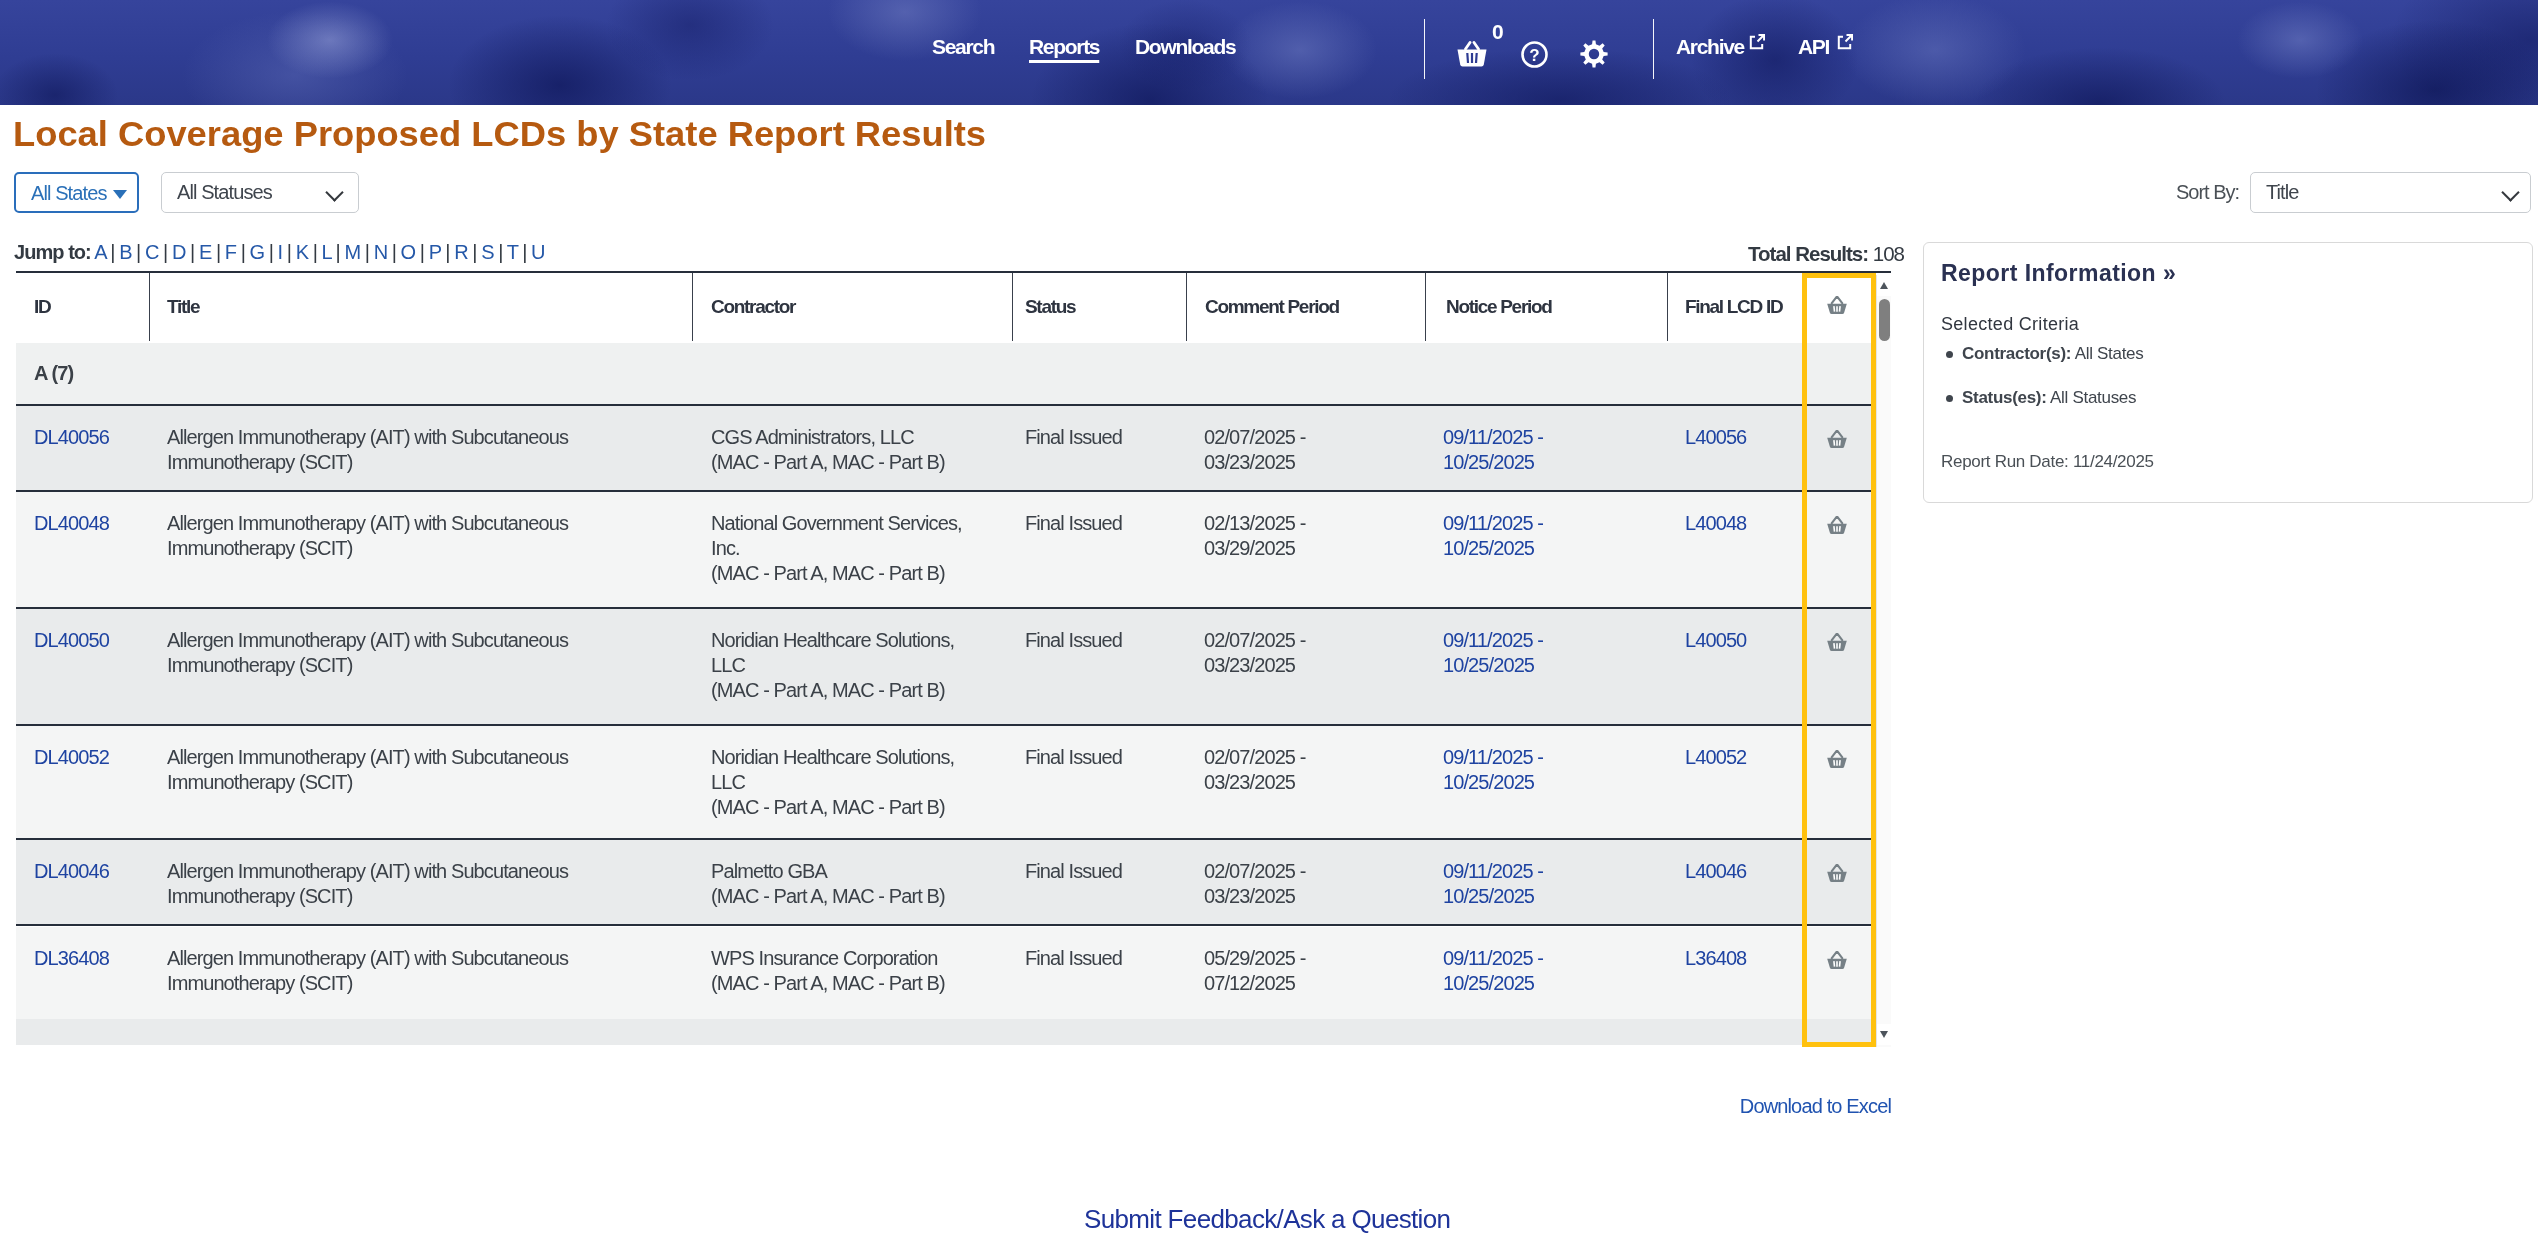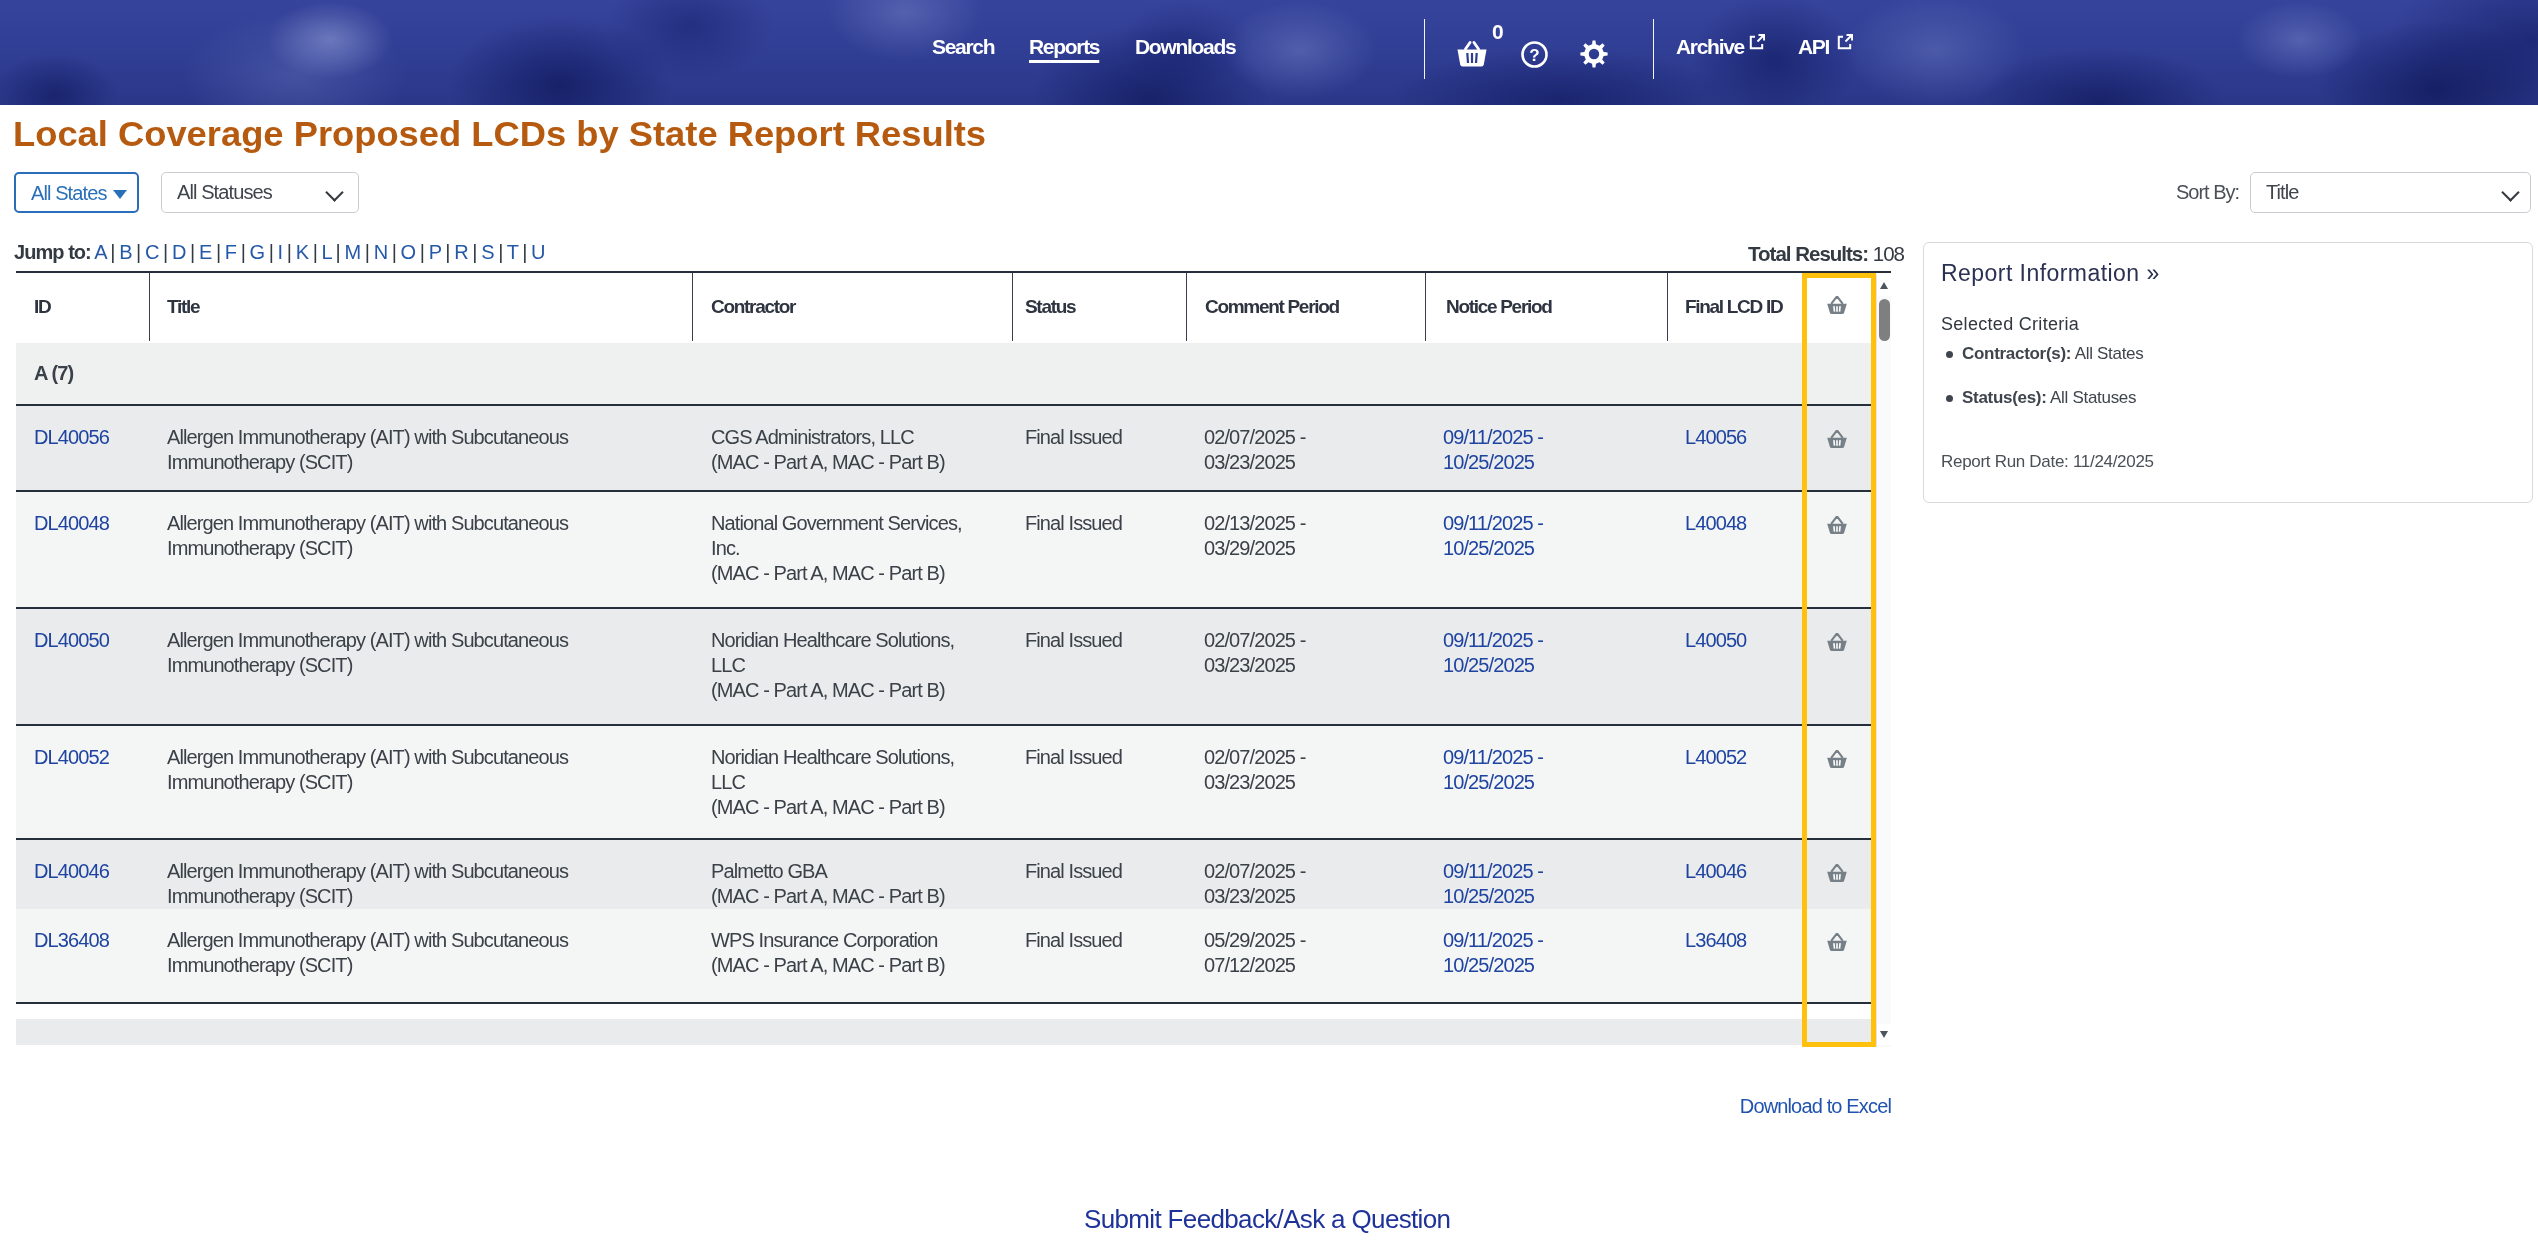--- a/index.html
+++ b/index.html
@@ -55,21 +55,21 @@
   .odd { background:#e9ebec; }
   .even { background:#f4f5f5; }
   #ylw { position:absolute; left:1786px; top:0px; width:74px; height:774px; border:5px solid #ffc10e; }
   #sbar { position:absolute; left:1860px; top:2px; width:15px; height:772px; background:#fafafa; border-left:1px solid #e4e4e4; }
   .sbtn { position:absolute; left:0; width:15px; height:21px; background:#fff; }
   .tri-up { position:absolute; left:3px; top:7px; width:0; height:0; border-left:4.5px solid transparent; border-right:4.5px solid transparent; border-bottom:7px solid #4d545c; }
   .tri-dn { position:absolute; left:3px; top:7px; width:0; height:0; border-left:4.5px solid transparent; border-right:4.5px solid transparent; border-top:7px solid #4d545c; }
   #sthumb { position:absolute; left:2px; top:24px; width:11px; height:42px; background:#7f7f7f; border-radius:6px; }
   .bask { position:absolute; }
   #panel { position:absolute; left:1923px; top:242px; width:610px; height:261px; background:#fff; border:1px solid #d9d9d9; border-radius:6px; }
-  #panel h2 { position:absolute; left:17px; top:17px; font-size:23px; font-weight:normal; color:#2a3152; letter-spacing:0.45px; }
+  #panel h2 { position:absolute; left:17px; top:17px; font-size:23px; font-weight:bold; color:#2a3152; letter-spacing:0.45px; }
   #panel .sc { position:absolute; left:17px; top:71px; font-size:18px; font-weight:normal; color:#31363f; letter-spacing:0.3px; }
   #panel li { position:absolute; left:38px; font-size:17px; color:#3f454d; letter-spacing:-0.3px; list-style:none; }
   #panel .dot { position:absolute; left:22px; width:7px; height:7px; border-radius:50%; background:#3f454d; }
   #panel .rrd { position:absolute; left:17px; top:209px; font-size:17px; color:#4a5056; letter-spacing:-0.3px; }
   #dl { position:absolute; top:1095px; left:1591px; width:300px; text-align:right; font-size:20px; letter-spacing:-0.85px; }
   #dl a { color:#2053b0; text-decoration:none; }
   #feedback { position:absolute; top:1204px; left:1084px; font-size:26px; font-weight:normal; color:#1e3399; letter-spacing:-0.65px; }
 </style>
 </head>
 <body>
@@ -207,21 +207,21 @@
 <span class="cell" style="left:1009px; top:19px;">Final Issued</span>
 <span class="cell" style="left:1188px; top:19px;">02/07/2025 -<br>03/23/2025</span>
 <span class="cell" style="left:1427px; top:19px;"><a>09/11/2025 -<br>10/25/2025</a></span>
 <span class="cell" style="left:1669px; top:19px;"><a>L40046</a></span>
 <svg class="bask" style="left:1810px; top:24px;" width="22" height="19" viewBox="0 0 22 19">
           <path d="M1.2 7.8 L20.8 7.8 L18.2 16.5 Q17.8 18 16.3 18 L5.7 18 Q4.2 18 3.8 16.5 Z" fill="#768086"></path>
           <path d="M5.8 7.2 L10.6 0.9 M16.2 7.2 L11.4 0.9" stroke="#768086" stroke-width="2.1" stroke-linecap="round" fill="none"></path>
           <path d="M7.9 10.2 L8.5 15.7 M11 10.2 L11 15.7 M14.1 10.2 L13.5 15.7" stroke="#fff" stroke-width="1.6" fill="none"></path>
         </svg>
 </div>
-<div class="row even" style="top:636px; height:95px;">
+<div class="row even" style="top:654px; height:95px;">
 <span class="cell" style="left:18px; top:19px;"><a>DL36408</a></span>
 <span class="cell" style="left:151px; top:19px;">Allergen Immunotherapy (AIT) with Subcutaneous<br>Immunotherapy (SCIT)</span>
 <span class="cell" style="left:695px; top:19px;">WPS Insurance Corporation<br>(MAC - Part A, MAC - Part B)</span>
 <span class="cell" style="left:1009px; top:19px;">Final Issued</span>
 <span class="cell" style="left:1188px; top:19px;">05/29/2025 -<br>07/12/2025</span>
 <span class="cell" style="left:1427px; top:19px;"><a>09/11/2025 -<br>10/25/2025</a></span>
 <span class="cell" style="left:1669px; top:19px;"><a>L36408</a></span>
 <svg class="bask" style="left:1810px; top:24px;" width="22" height="19" viewBox="0 0 22 19">
           <path d="M1.2 7.8 L20.8 7.8 L18.2 16.5 Q17.8 18 16.3 18 L5.7 18 Q4.2 18 3.8 16.5 Z" fill="#768086"></path>
           <path d="M5.8 7.2 L10.6 0.9 M16.2 7.2 L11.4 0.9" stroke="#768086" stroke-width="2.1" stroke-linecap="round" fill="none"></path>

